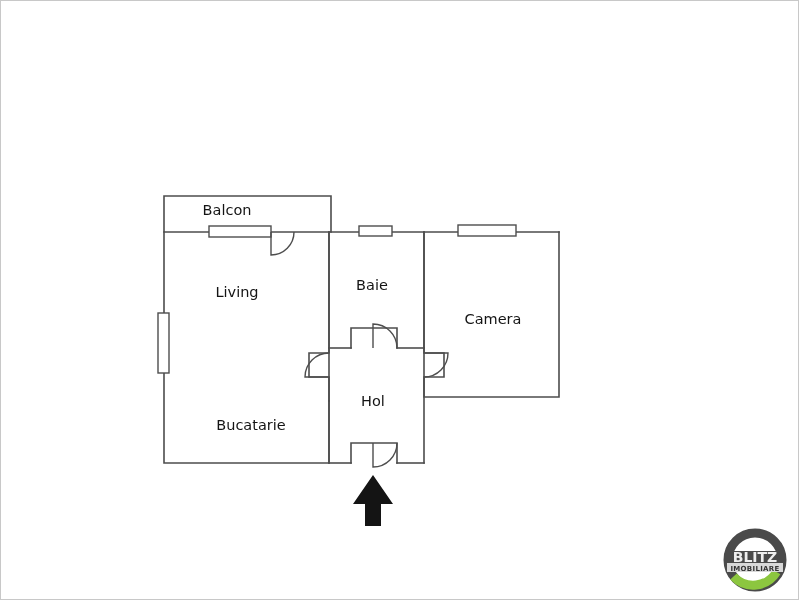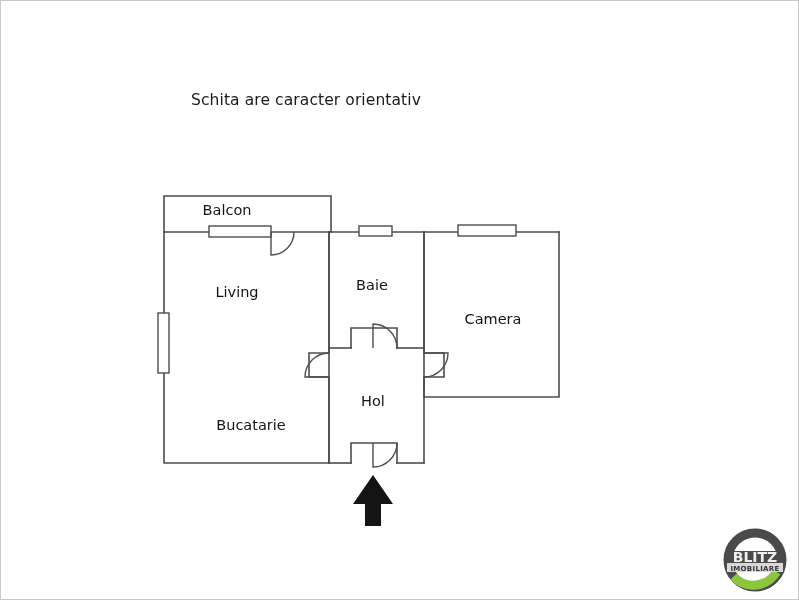--- a/index.html
+++ b/index.html
@@ -43,21 +43,20 @@
     top: 527px;
     width: 64px;
     height: 64px;
   }
 </style>
 </head>
 <body>
 
 <div id="page">
 
-  <div id="plan-title">Schita are caracter orientativ</div>
 
   <svg id="floorplan-svg" width="799" height="600">
 
     <g stroke="#4d4d4d" stroke-width="1.6" fill="none" stroke-linecap="square">
 
       <path d="M163,195 L330,195 L330,231 L163,231 Z"></path>
 
       <path d="M163,231 L163,462 L328,462 L328,231"></path>
 
       <path d="M328,231 L328,347"></path>

